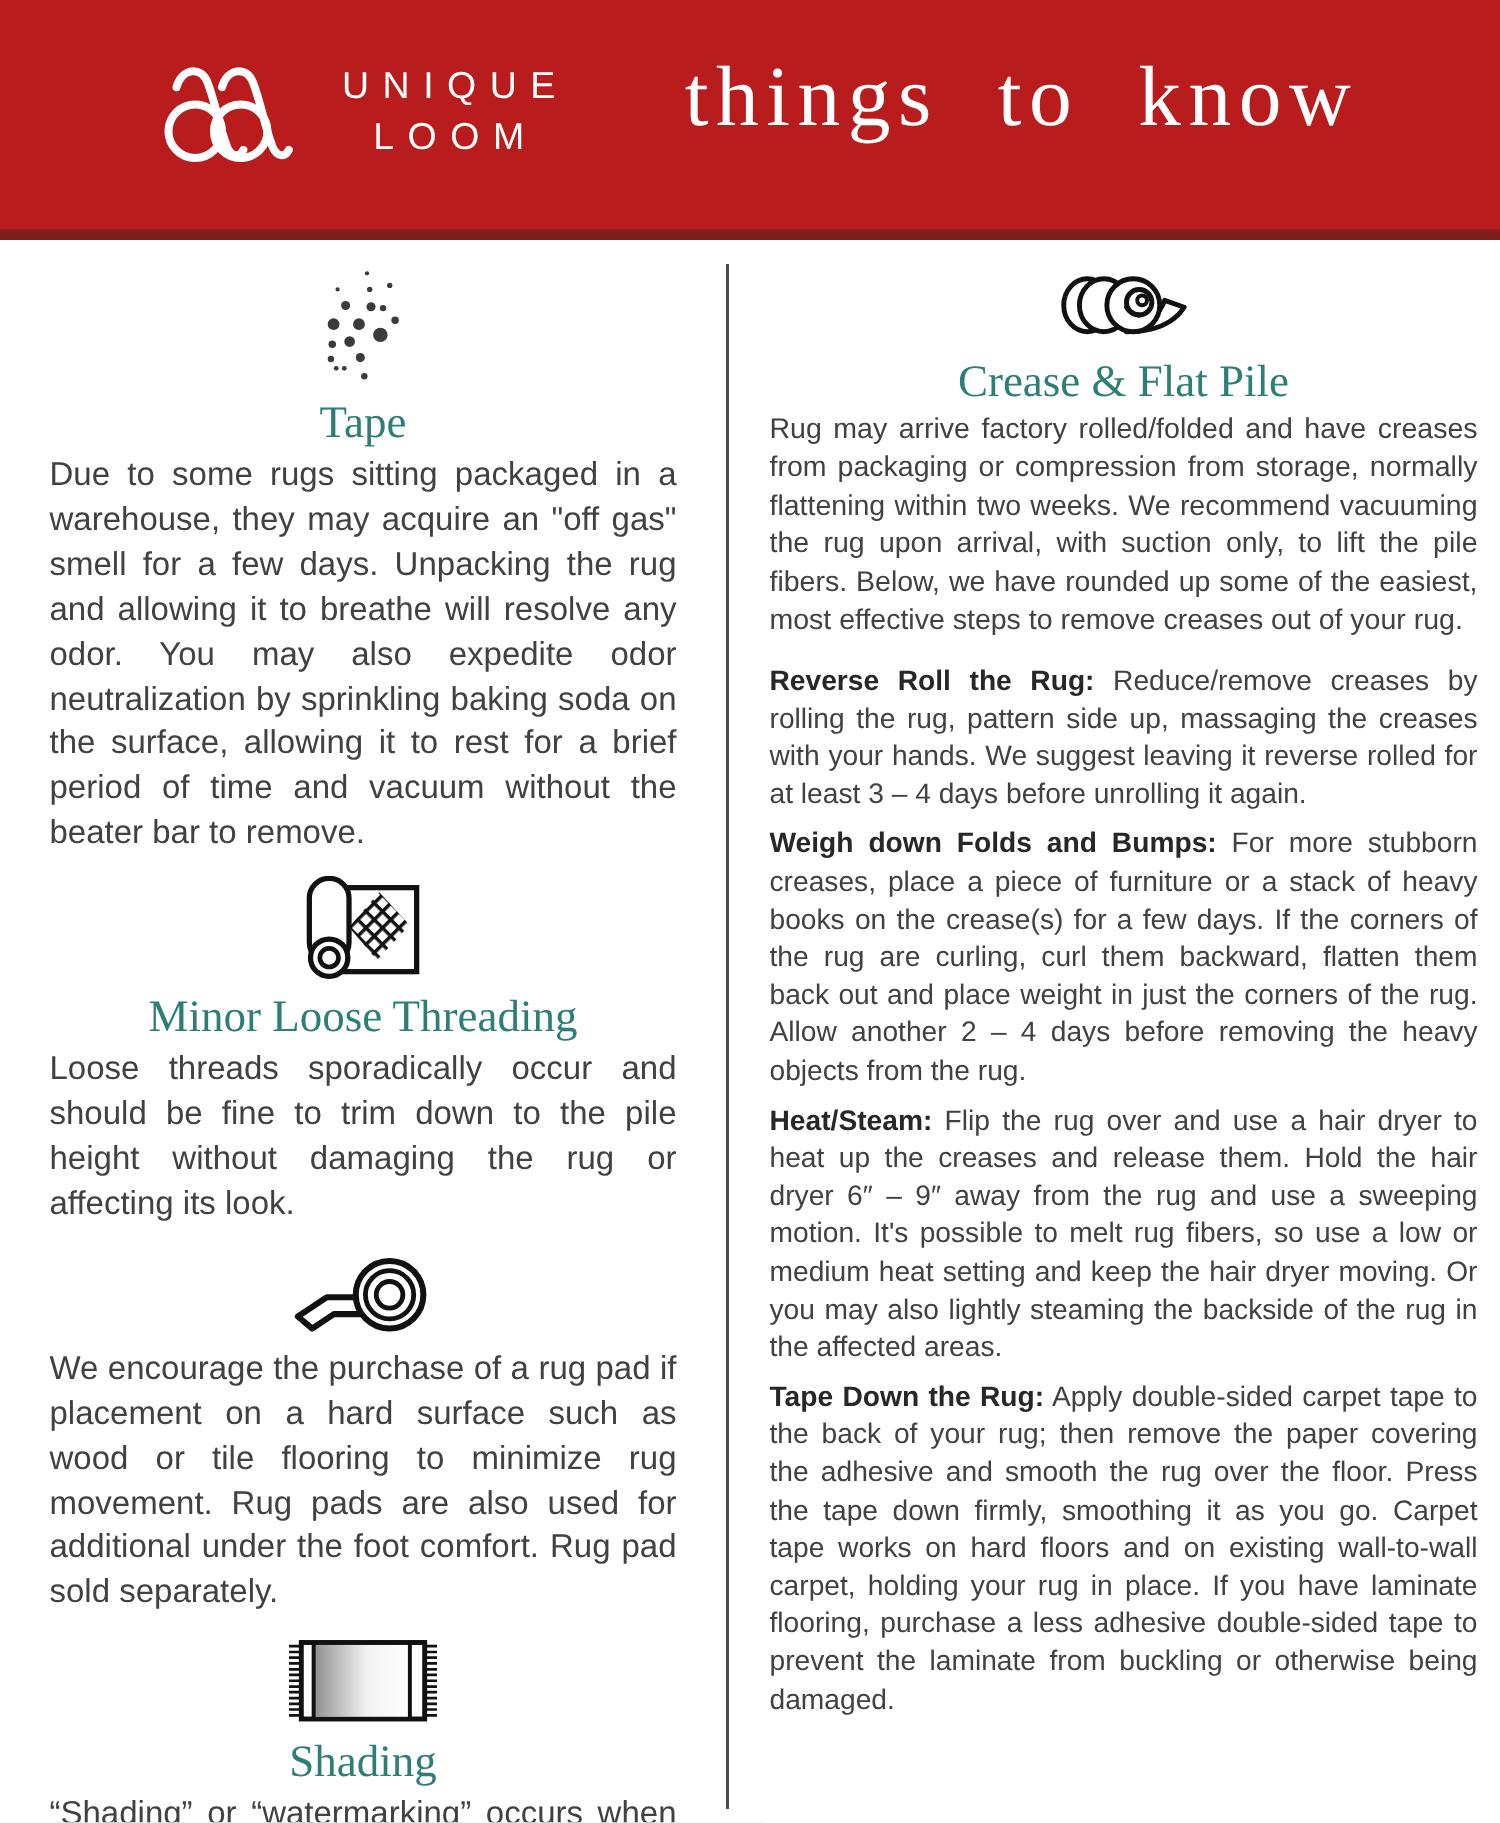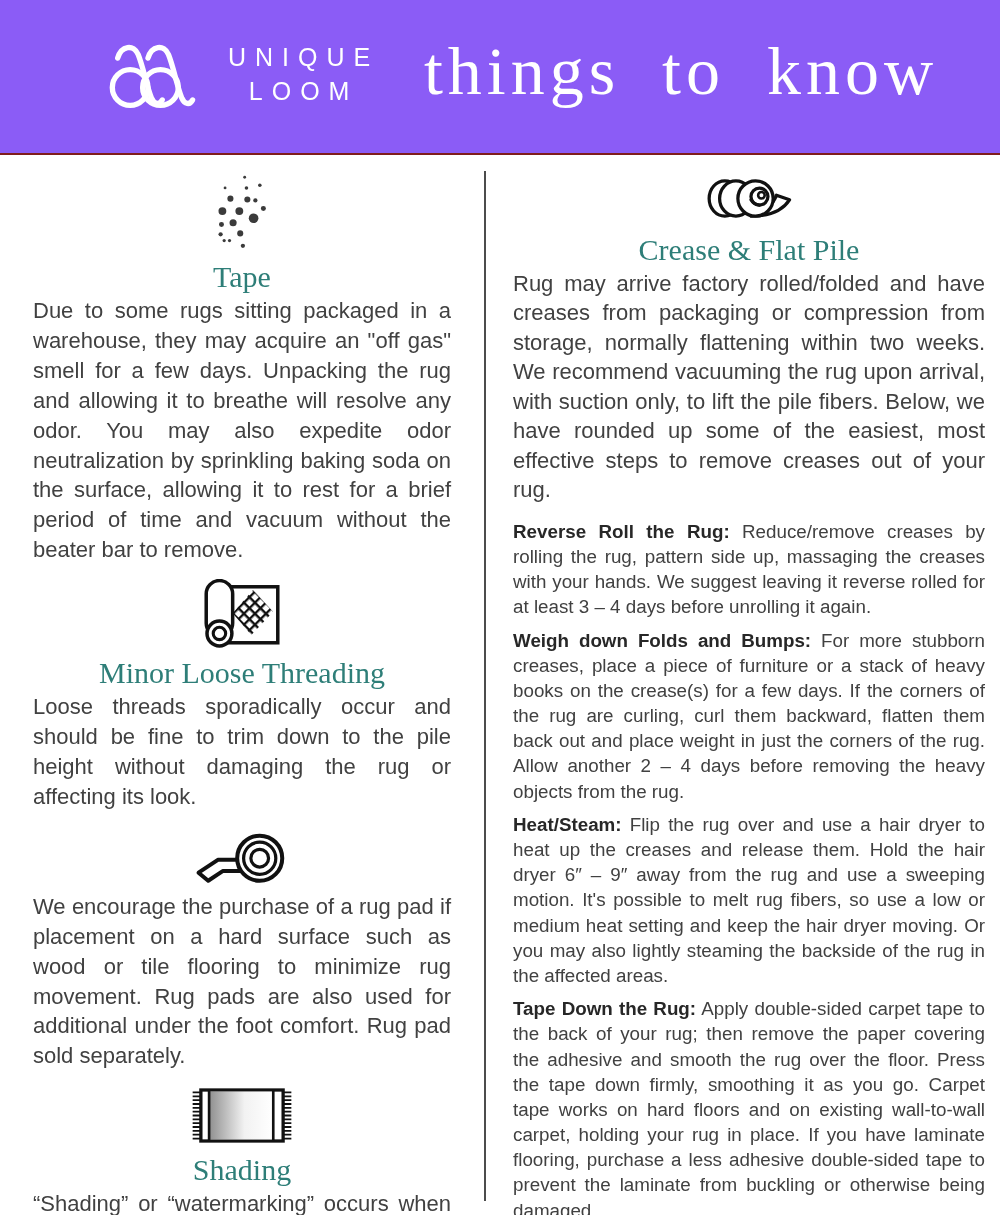--- a/index.html
+++ b/index.html
@@ -3,54 +3,54 @@
 <meta charset="utf-8">
 <style>
   html,body { margin:0; padding:0; background:#e8e8e8; }
   .page {
     position:relative; width:1000px; height:1215px; margin:0 auto;
     background:#ffffff; overflow:hidden;
     font-family:"Liberation Sans", sans-serif;
   }
   
   .header {
-    position:relative; height:153px; background:#8b5cf6;
-    border-bottom:2px solid #7f1d1d;
+    position:relative; height:153px; background:#b91c1c;
+    border-bottom:7px solid #7f1d1d;
   }
   .brand { position:absolute; left:106px; top:34px; display:flex; align-items:center; }
   .logo-svg { width:100px; height:82px; display:block; }
   .brand-text {
     margin-left:22px; color:#ffffff; font-size:25px; letter-spacing:9px;
     text-align:center; line-height:1.35; font-weight:400;
   }
   .header-title {
     position:absolute; left:378px; top:32px; width:606px; text-align:center;
     color:#ffffff; font-family:"Liberation Serif", serif; font-weight:400;
-    font-size:68px; letter-spacing:5px; word-spacing:20px; white-space:nowrap;
+    font-size:57px; letter-spacing:5px; word-spacing:20px; white-space:nowrap;
   }
   
   .content { position:relative; display:flex; align-items:flex-start; }
   .divider {
     position:absolute; left:484px; top:16px; width:2px; height:1030px;
     background:#4c4c4c;
   }
   .col-left  { width:484px; box-sizing:border-box; padding:16px 33px 0 33px; }
   .col-right { width:516px; box-sizing:border-box; padding:16px 15px 0 29px; }
 
   .section { text-align:center; margin-bottom:14px; }
   .icon-wrap { display:flex; justify-content:center; align-items:flex-end; }
   .heading {
     font-family:"Liberation Serif", serif; color:#2E7E78; font-weight:400;
     font-size:30px; margin:7px 0 3px; line-height:1.1;
   }
   .body {
     text-align:justify; color:#414141; margin:0;
     font-size:22px; line-height:1.36;
   }
-  .col-right .body { font-size:22px; line-height:1.34; }
+  .col-right .body { font-size:19px; line-height:1.34; }
   .tip {
     text-align:justify; color:#414141; margin:8px 0 0;
     font-size:18.8px; line-height:1.34;
   }
   .tip strong { color:#272727; font-weight:bold; }
 </style>
 </head>
 <body>
 
 <div class="page">

